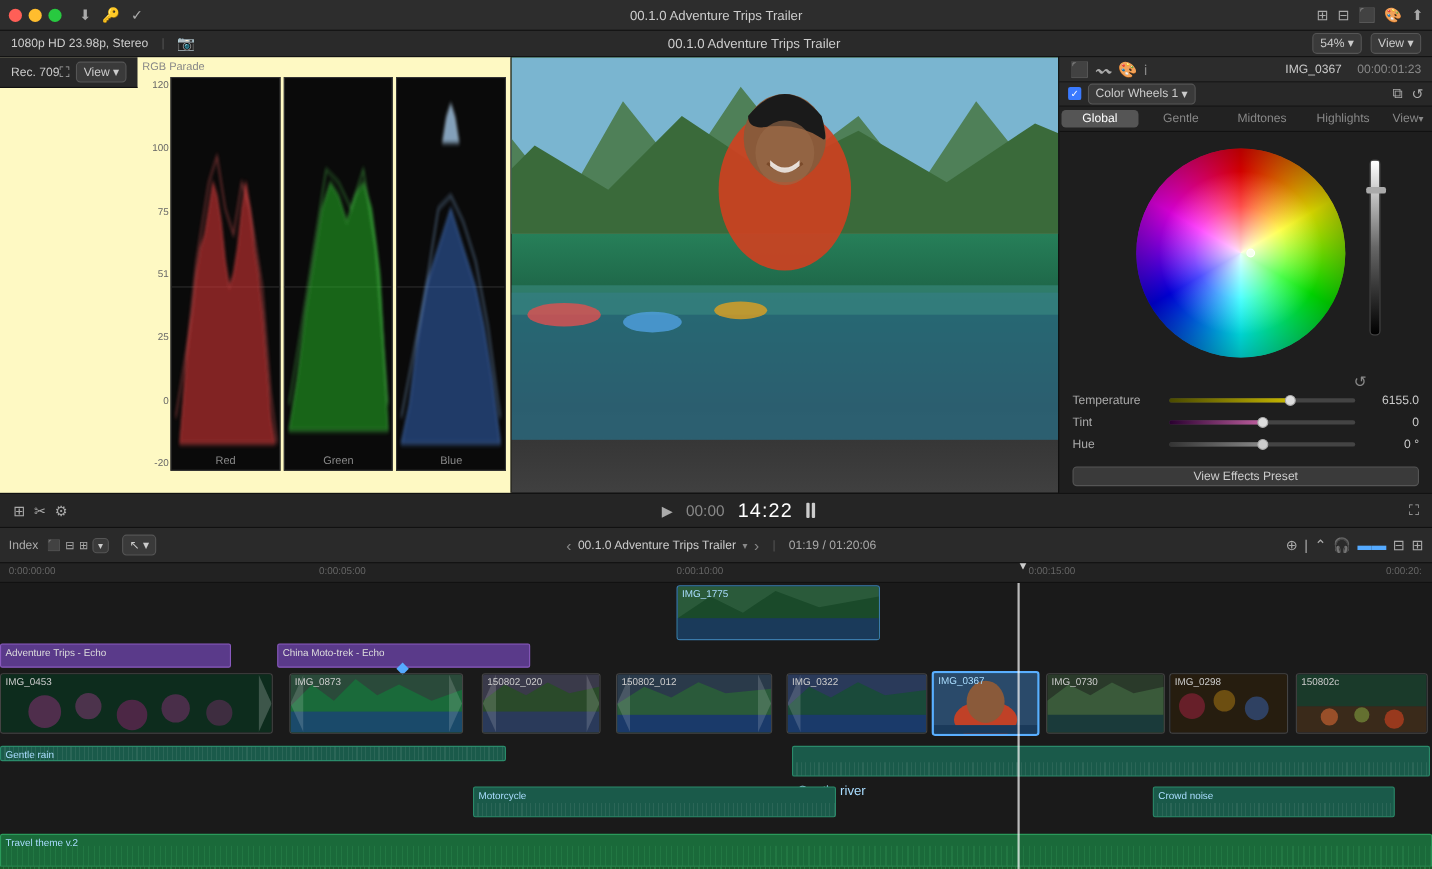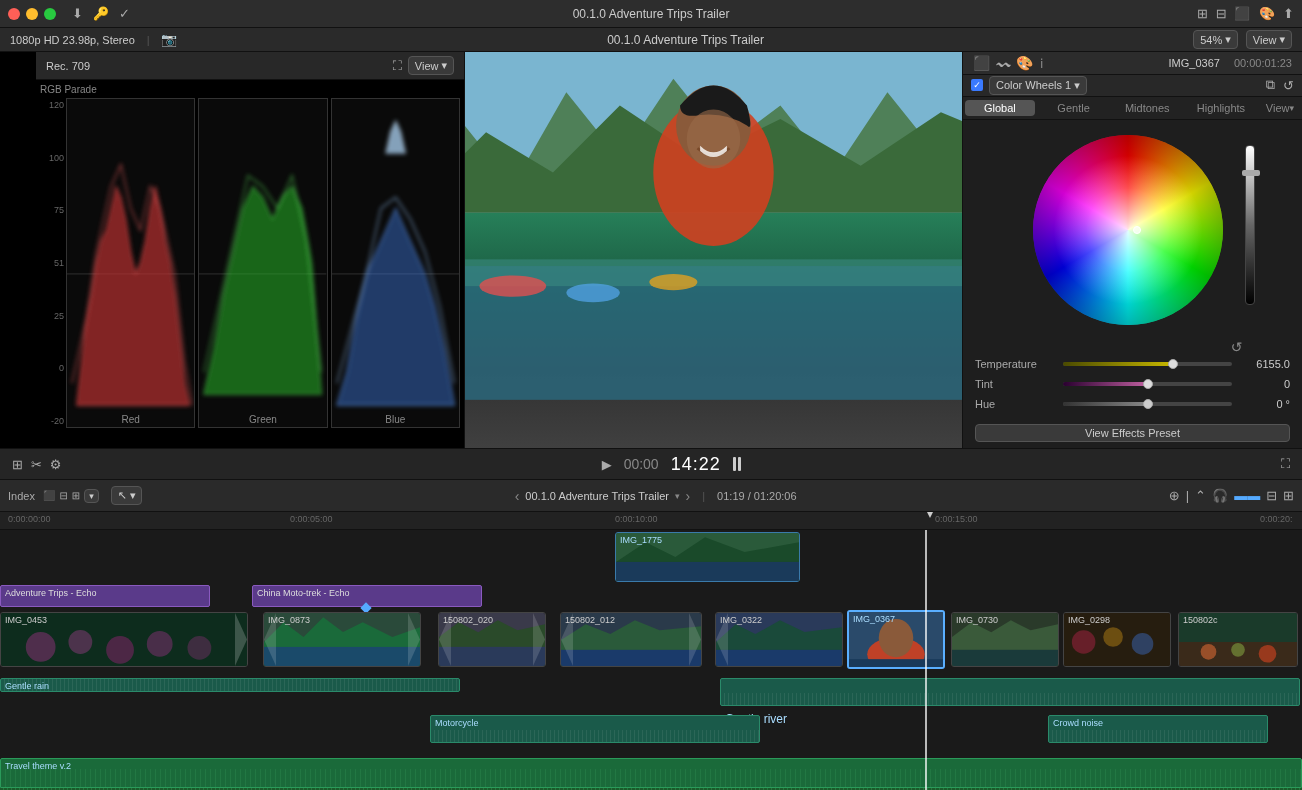--- a/index.html
+++ b/index.html
@@ -55,25 +55,24 @@
 
     
     .main-area {
       display: flex;
       height: calc(790px - 28px - 24px - 32px - 32px - 310px);
     }
 
     
     .scopes-panel {
       width: 465px;
-      background: #000000;
+      background: #fef9c3;
       border-right: 1px solid #111;
       display: flex;
-      flex-direction: column;
-      padding-left: 36px;
+      flex-direction: row;
     }
     .scope-header {
       height: 28px;
       background: #282828;
       display: flex;
       align-items: center;
       padding: 0 10px;
       justify-content: space-between;
       border-bottom: 1px solid #111;
     }

